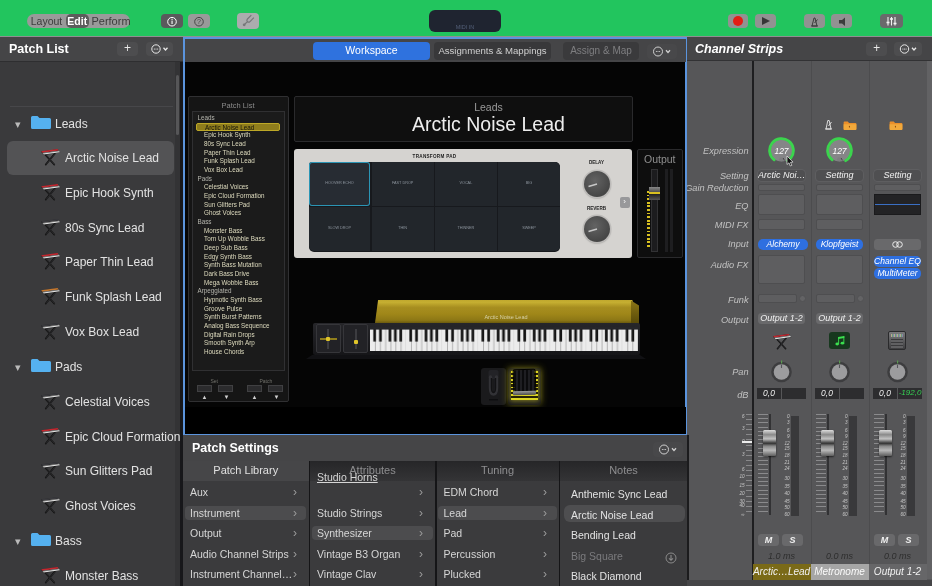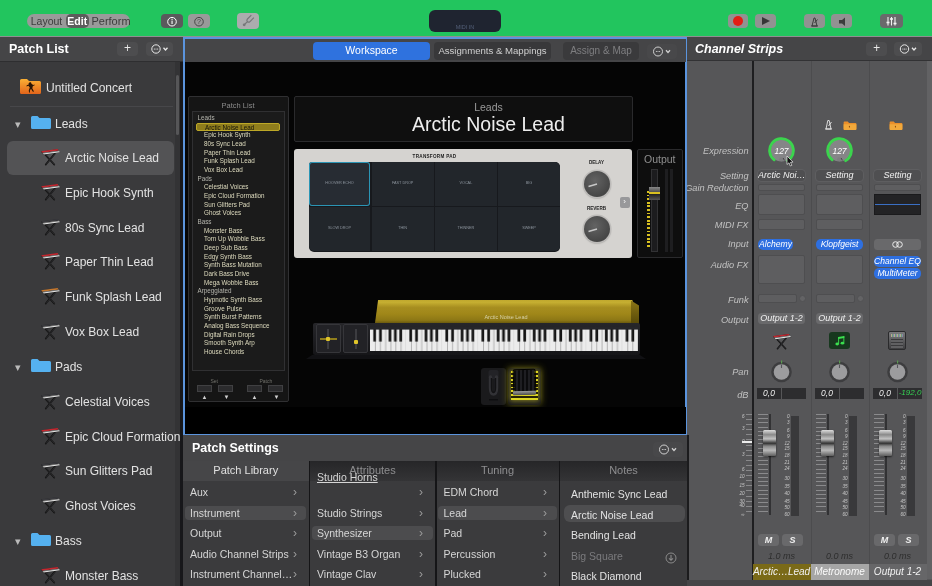--- a/index.html
+++ b/index.html
@@ -139,33 +139,20 @@
             <circle cx="10" cy="7" r=".6" fill="#e8e8e8"></circle>
             <circle cx="11.6" cy="7" r=".6" fill="#e8e8e8"></circle>
             <path d="M17.5 5.8 L19.5 8 L21.5 5.8" stroke="#e8e8e8" stroke-width="1.3" fill="none"></path>
           </svg>
       </div>
     </div>
     <div class="abs" style="left:175px;top:25px;width:4.5px;height:524px;background:#333335;"></div>
     <div class="abs" style="left:179.5px;top:25px;width:3.5px;height:524px;background:#17171a;"></div>
     <div class="abs" style="left:175.5px;top:38px;width:3px;height:60px;background:#565658;border-radius:2px;"></div>
 
-    <div class="lrow" style="top:34px;">
-        <span class="abs txt" style="left:19px;top:50%;"><svg width="23" height="20" viewBox="0 0 23 20">
-            <defs>
-              <linearGradient id="ofg" x1="0" y1="0" x2="0" y2="1">
-                <stop offset="0" stop-color="#fbb034"></stop>
-                <stop offset="1" stop-color="#e2641b"></stop>
-              </linearGradient>
-            </defs>
-            <path d="M1 4 Q1 2.5 2.5 2.5 L8 2.5 L10 4.5 L20.5 4.5 Q22 4.5 22 6 L22 16 Q22 17.5 20.5 17.5 L2.5 17.5 Q1 17.5 1 16 Z" fill="url(#ofg)"></path>
-            <path d="M11.2 5.8 c.8 0 1.3.6 1.2 1.4 l1.8 1.2 1.5-.4 -.3 1.1 -1.5.4 -.6 2.2 1.8 3.6 -1.5-.4 -1.6-2.6 -1.2 2 .3 2 -1.1-.6 -.2-2 1-2.6 -1.4-1.8 -1.9.7 .2-1.2 2-.8 c-.3-.9.2-2.2 1.5-2.2 Z" fill="#2a1505"></path>
-          </svg></span>
-        <span class="txt" style="left:46px;">Untitled Concert</span>
-      </div>
     <div class="abs" style="left:10px;top:69px;width:163px;height:1px;background:#47474a;"></div>
     <div class="lrow" style="top:70px;">
         <span class="txt" style="left:15px;color:#bababa;font-size:11px;">▾</span>
         <span class="abs txt" style="left:30px;"><svg width="22" height="17" viewBox="0 0 22 17">
             <path d="M1 3.5 Q1 2 2.5 2 L7.5 2 L9.5 4 L19.5 4 Q21 4 21 5.5 L21 13.5 Q21 15 19.5 15 L2.5 15 Q1 15 1 13.5 Z" fill="#55b1f0"></path>
           </svg></span>
         <span class="txt" style="left:55px;">Leads</span>
       </div>
     <div class="abs" style="left:7px;top:104px;width:167px;height:34px;background:#535355;border-radius:6px;"></div>
     <div class="lrow" style="top:104px;">
@@ -562,21 +549,21 @@
     <div class="slot" style="left:71.0px;top:146.5px;width:47px;height:7.5px;"></div>
     <div class="slot" style="left:129.0px;top:146.5px;width:47px;height:7.5px;"></div>
     <div class="slot" style="left:187.0px;top:146.5px;width:47px;height:7.5px;"></div>
     <div class="slot" style="left:71.0px;top:156.5px;width:47px;height:21px;"></div>
     <div class="slot" style="left:129.0px;top:156.5px;width:47px;height:21px;"></div>
     <div class="abs" style="left:187.0px;top:156.5px;width:47px;height:21px;background:#232325;border:1px solid #1a1a1c;">
         <div style="margin-top:9.5px;height:1.3px;background:#3a6fc4;"></div>
       </div>
     <div class="slot" style="left:71.0px;top:181.5px;width:47px;height:11.5px;"></div>
     <div class="slot" style="left:129.0px;top:181.5px;width:47px;height:11.5px;"></div>
-    <div class="bbtn" style="left:71.0px;top:201.5px;width:35px;height:11px;line-height:11px;">Alchemy</div>
+    <div class="bbtn" style="left:71.0px;top:201.5px;width:50px;height:11px;line-height:11px;">Alchemy</div>
     <div class="bbtn" style="left:129.0px;top:201.5px;width:47px;height:11px;line-height:11px;">Klopfgeist</div>
     <div class="sbtn" style="left:187.0px;top:201.5px;width:47px;height:11px;"><svg width="47" height="11" viewBox="0 0 47 11">
           <circle cx="21.5" cy="5.5" r="2.8" fill="none" stroke="#ececec" stroke-width="1"></circle>
           <circle cx="25.5" cy="5.5" r="2.8" fill="none" stroke="#ececec" stroke-width="1"></circle>
         </svg></div>
     <div class="slot" style="left:71.0px;top:217.5px;width:47px;height:29px;"></div>
     <div class="slot" style="left:129.0px;top:217.5px;width:47px;height:29px;"></div>
     <div class="bbtn" style="left:187.0px;top:218.5px;width:47px;height:11px;line-height:11px;">Channel EQ</div>
     <div class="bbtn" style="left:187.0px;top:231px;width:47px;height:11px;line-height:11px;">MultiMeter</div>
     <div class="slot" style="left:71.0px;top:256.5px;width:39px;height:9px;"></div>

